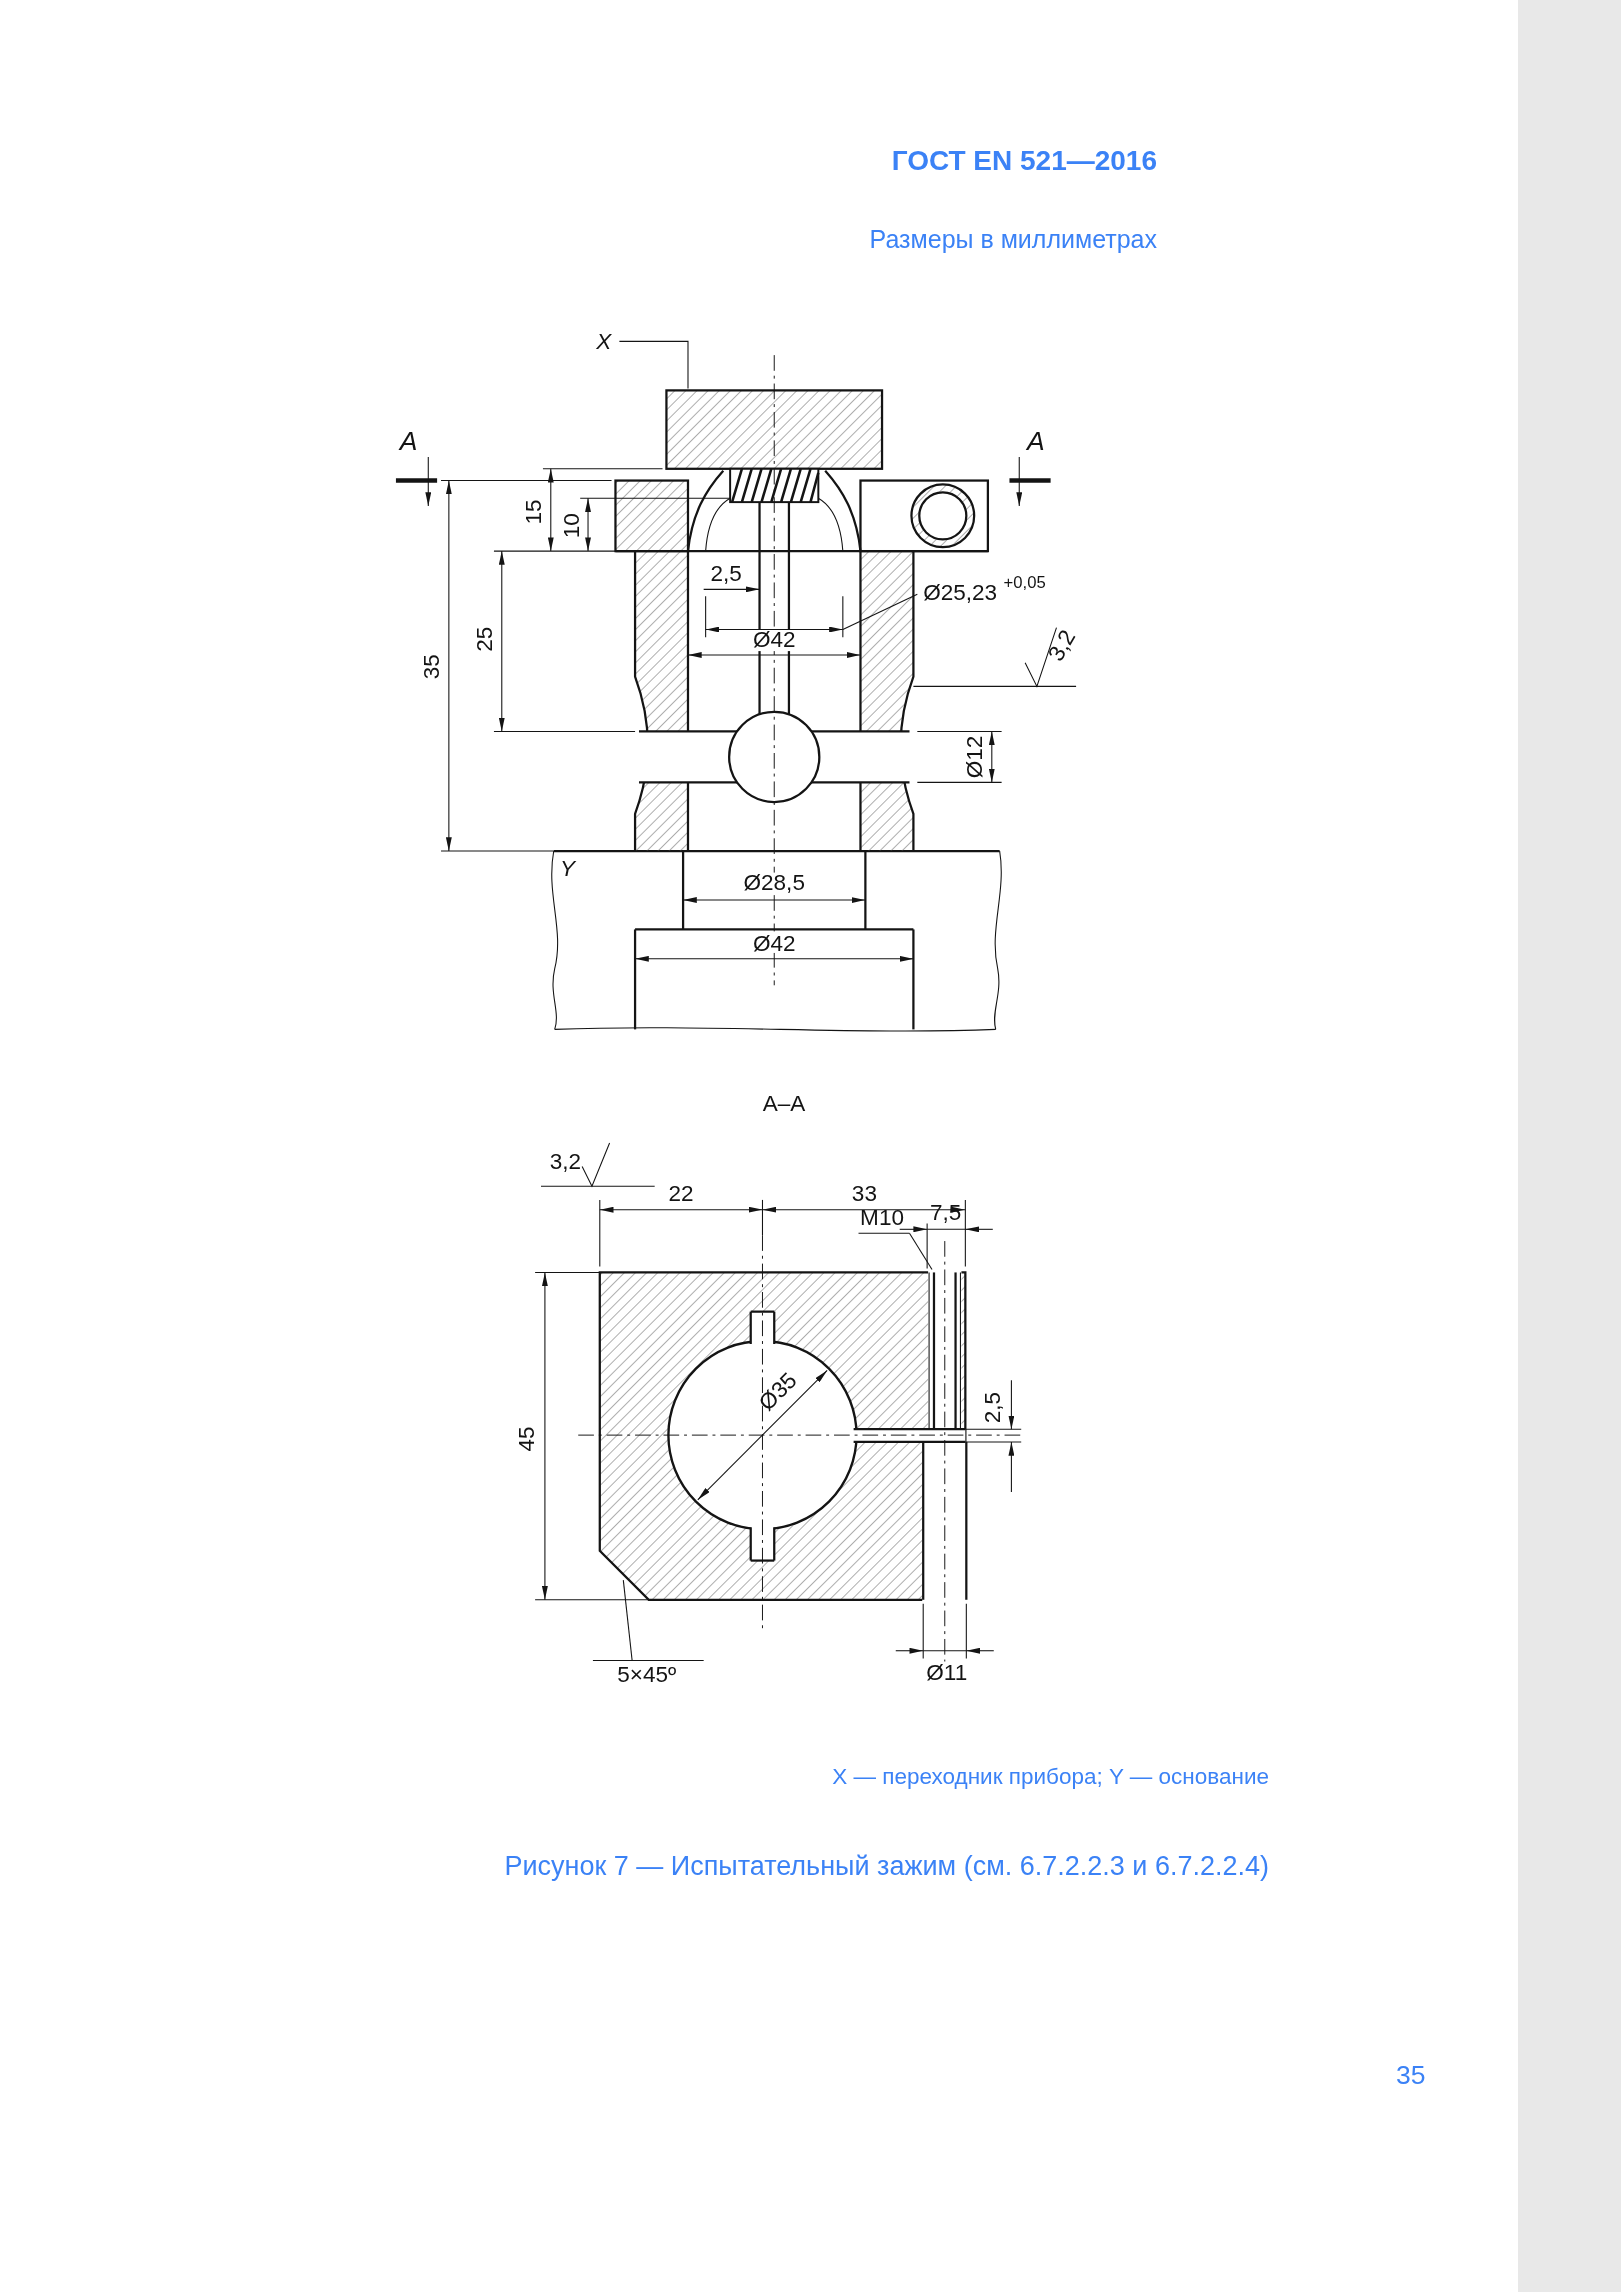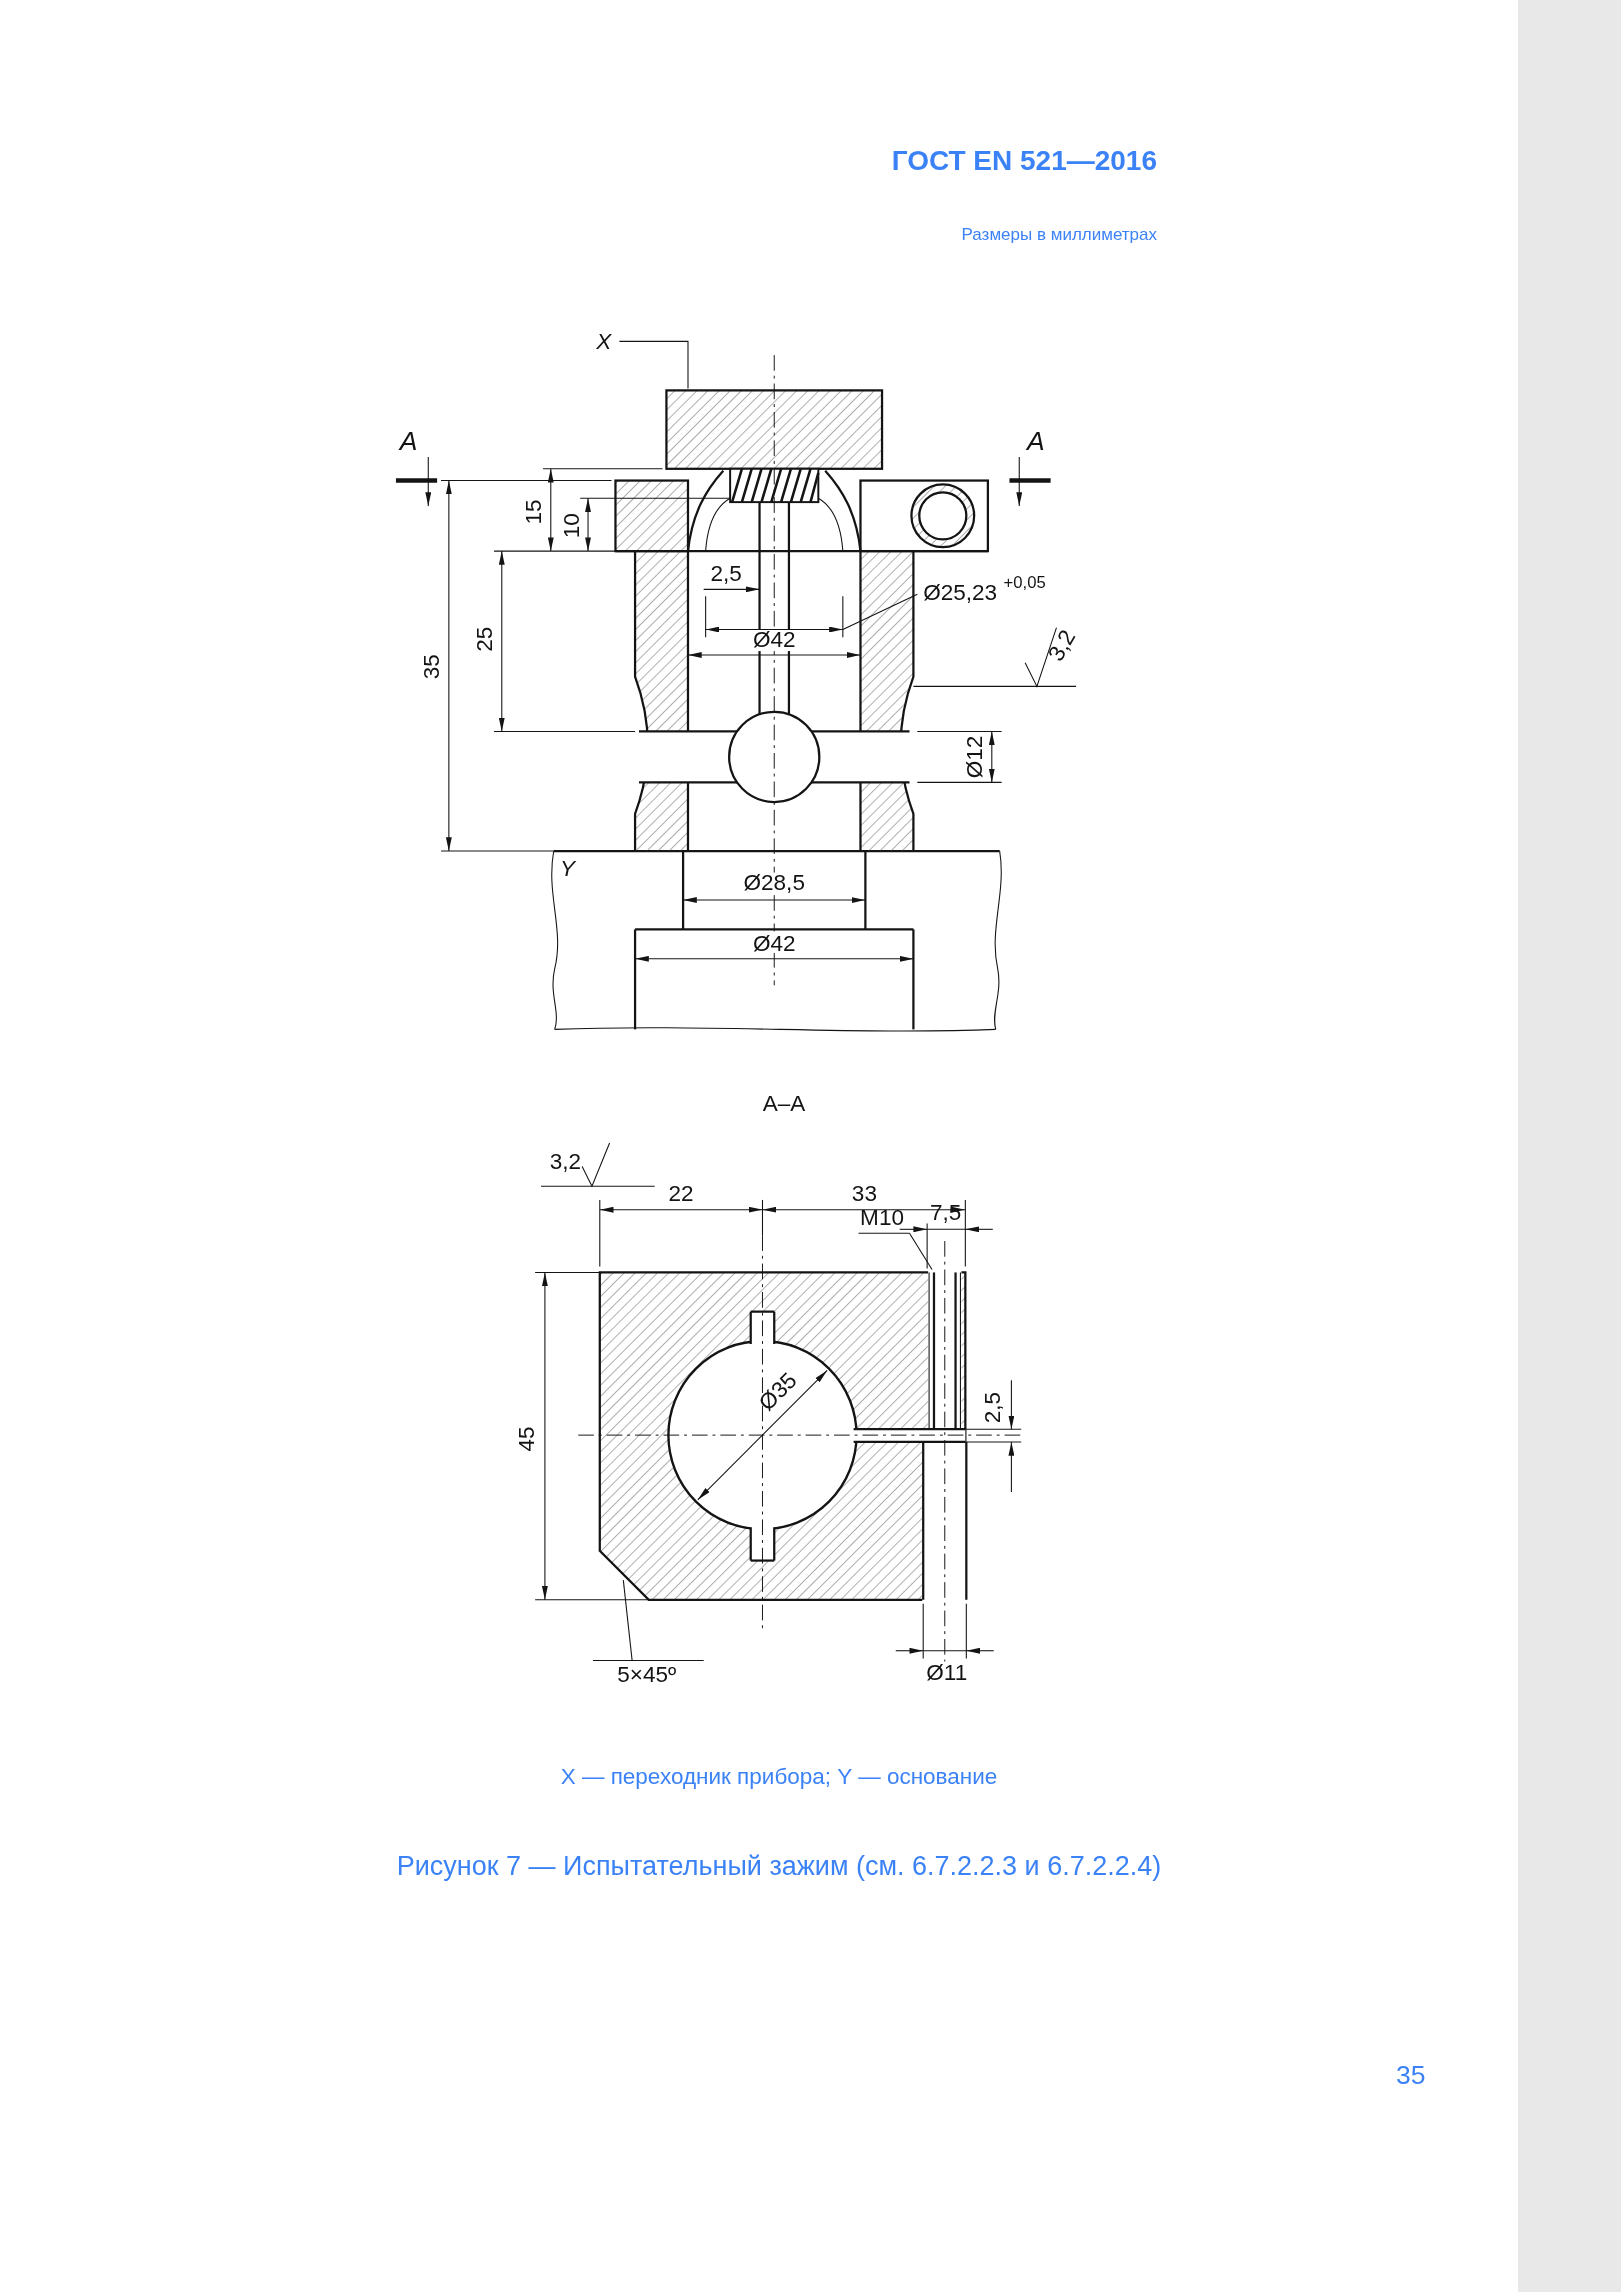--- a/index.html
+++ b/index.html
@@ -6,26 +6,26 @@
   .page{
     position:relative;
     width:1518px;height:2293px;
     background:#ffffff;
     overflow:hidden;
     font-family:"Liberation Sans",sans-serif;
     color:#3b82f6;
   }
   .abs{position:absolute;}
   .doc-code{font-weight:700;font-size:28px;}
-  .units{font-size:17px;}
+  .units{font-size:25px;}
   .legend{font-size:22.5px;}
   .figcap{font-size:27px;}
   .pagenum{font-size:26.5px;}
   .right-block{left:667px;width:490px;text-align:right;}
-  .center-block{text-align:center;}
+  .center-block{text-align:right;}
 
   svg text{font-family:"Liberation Sans",sans-serif;fill:#141414;}
   .t{font-size:23px;}
   .tsm{font-size:17px;}
   .tbig{font-size:27px;}
   .ital{font-style:italic;}
 
   .ol{stroke:#141414;stroke-width:2.3;fill:none;}
   .thin{stroke:#141414;stroke-width:1.1;fill:none;}
   .dim{stroke:#141414;stroke-width:1.1;fill:none;}

